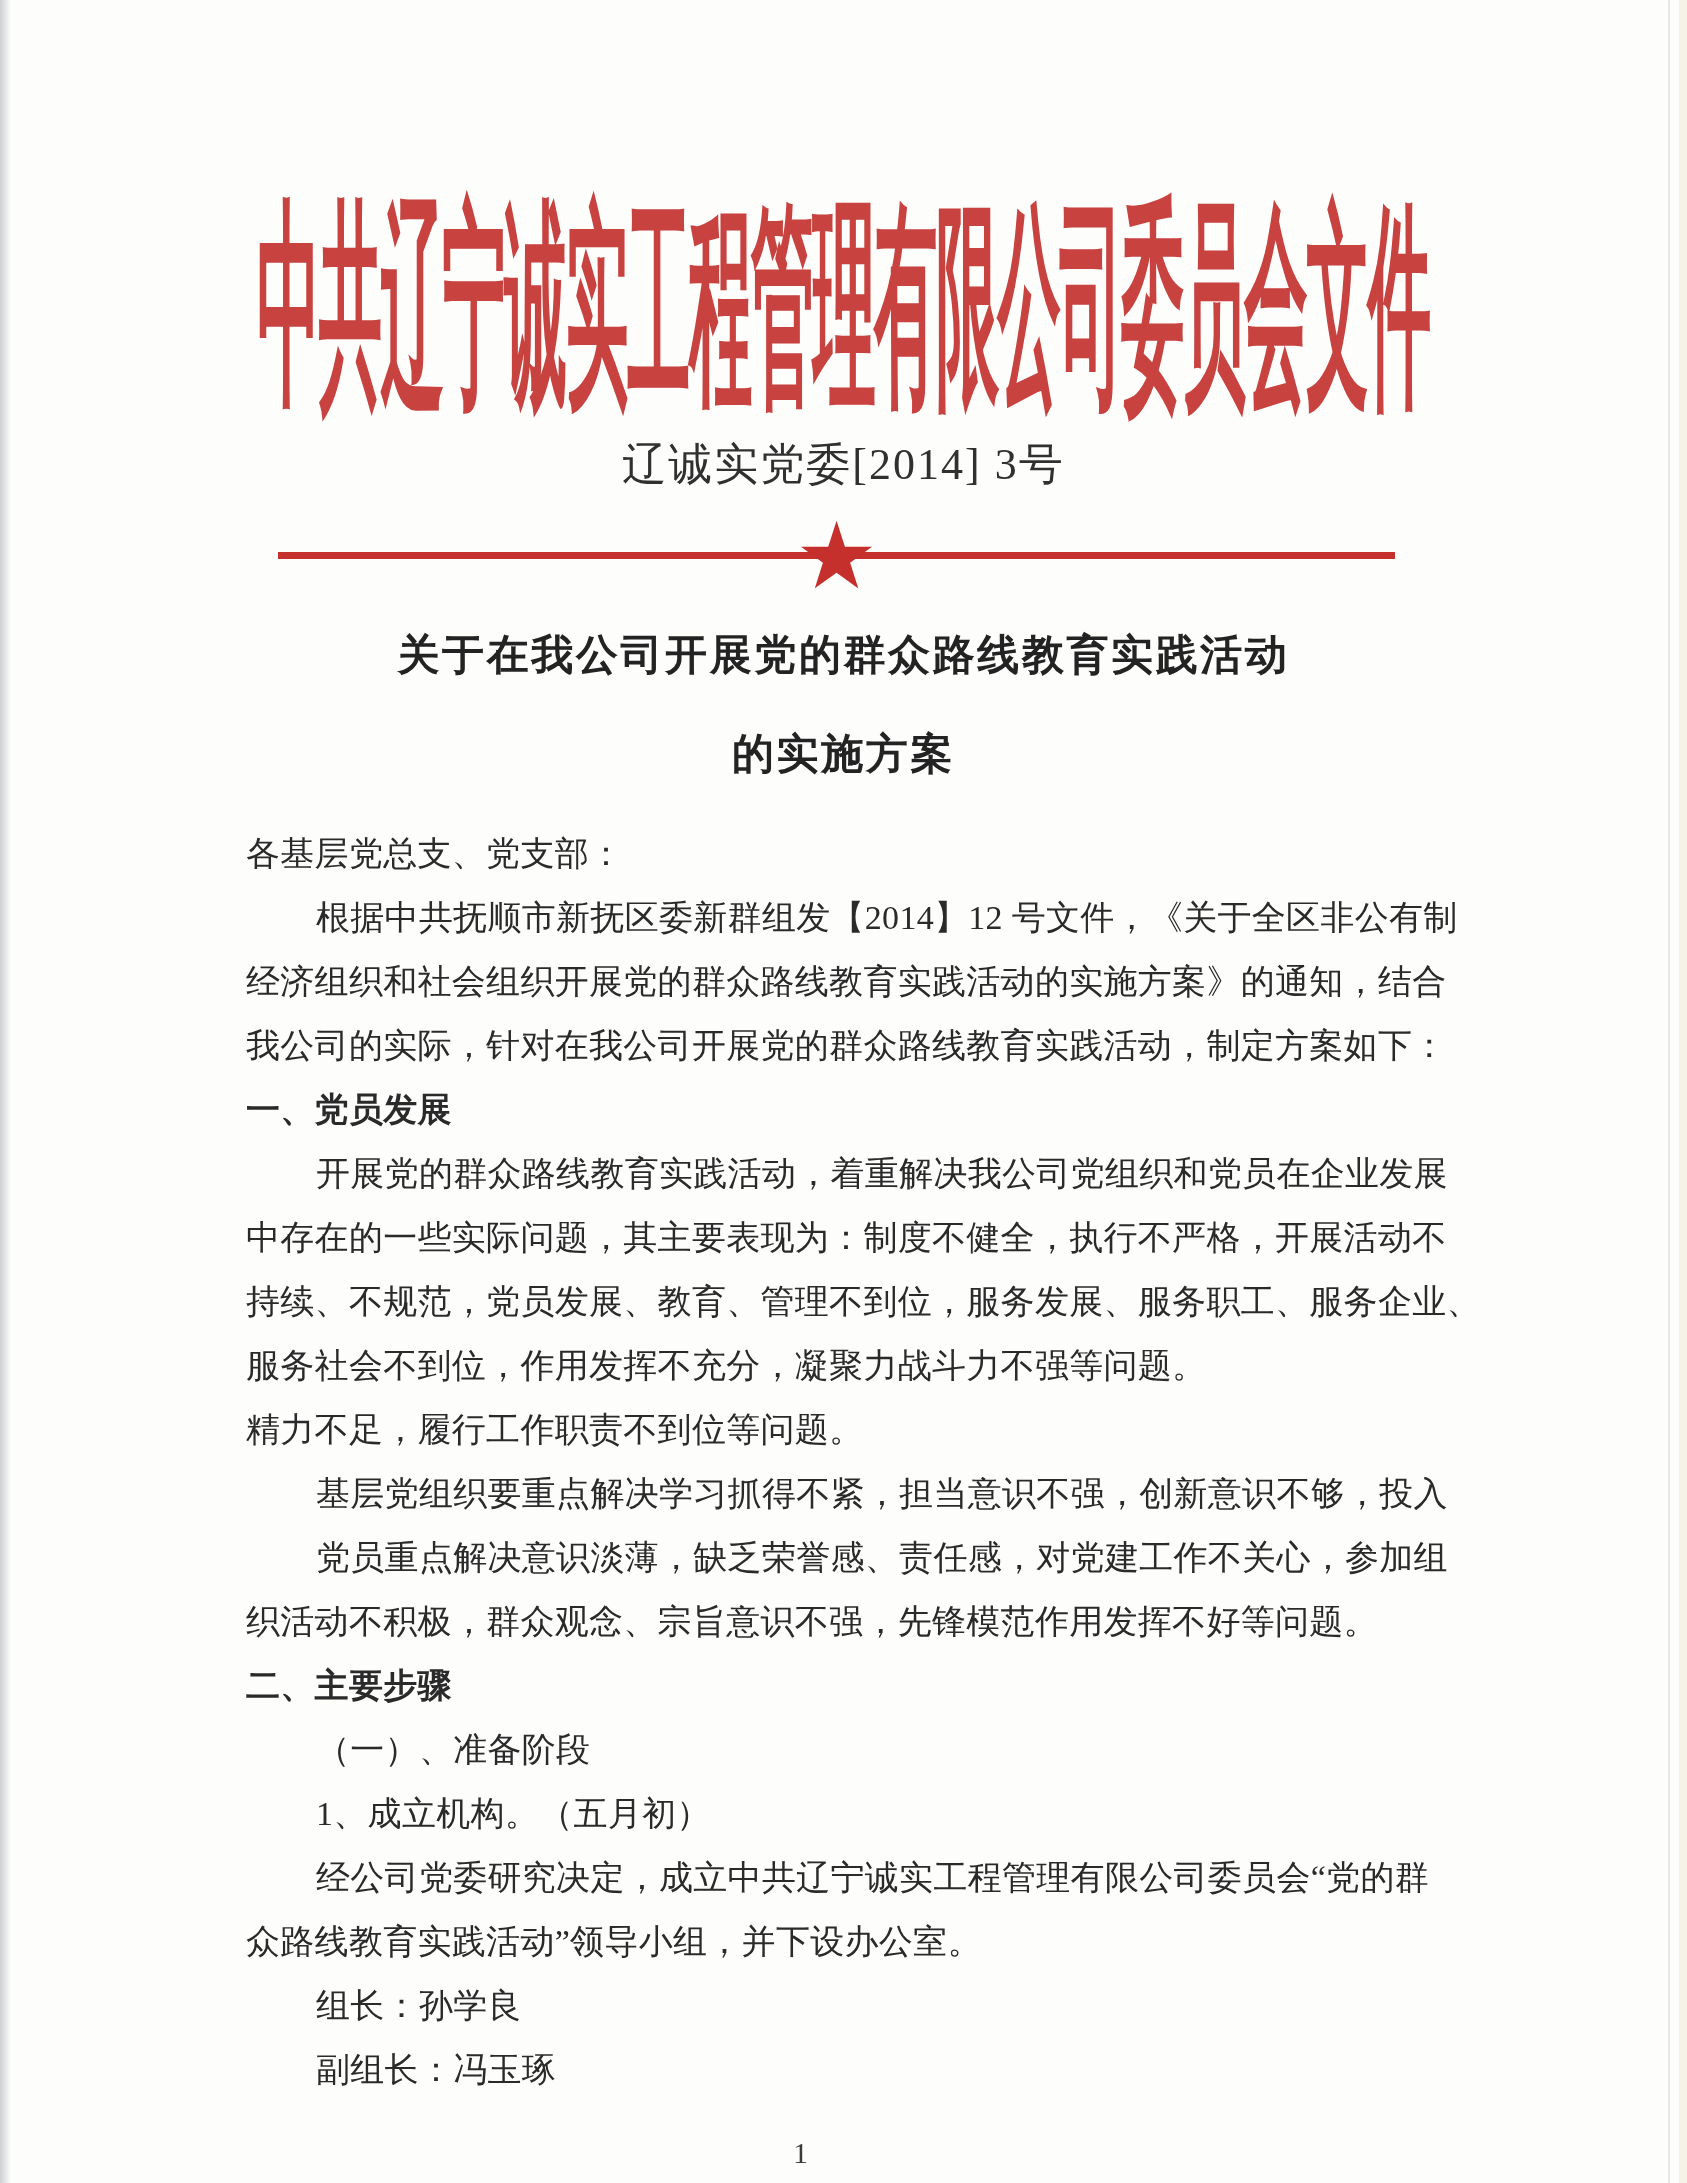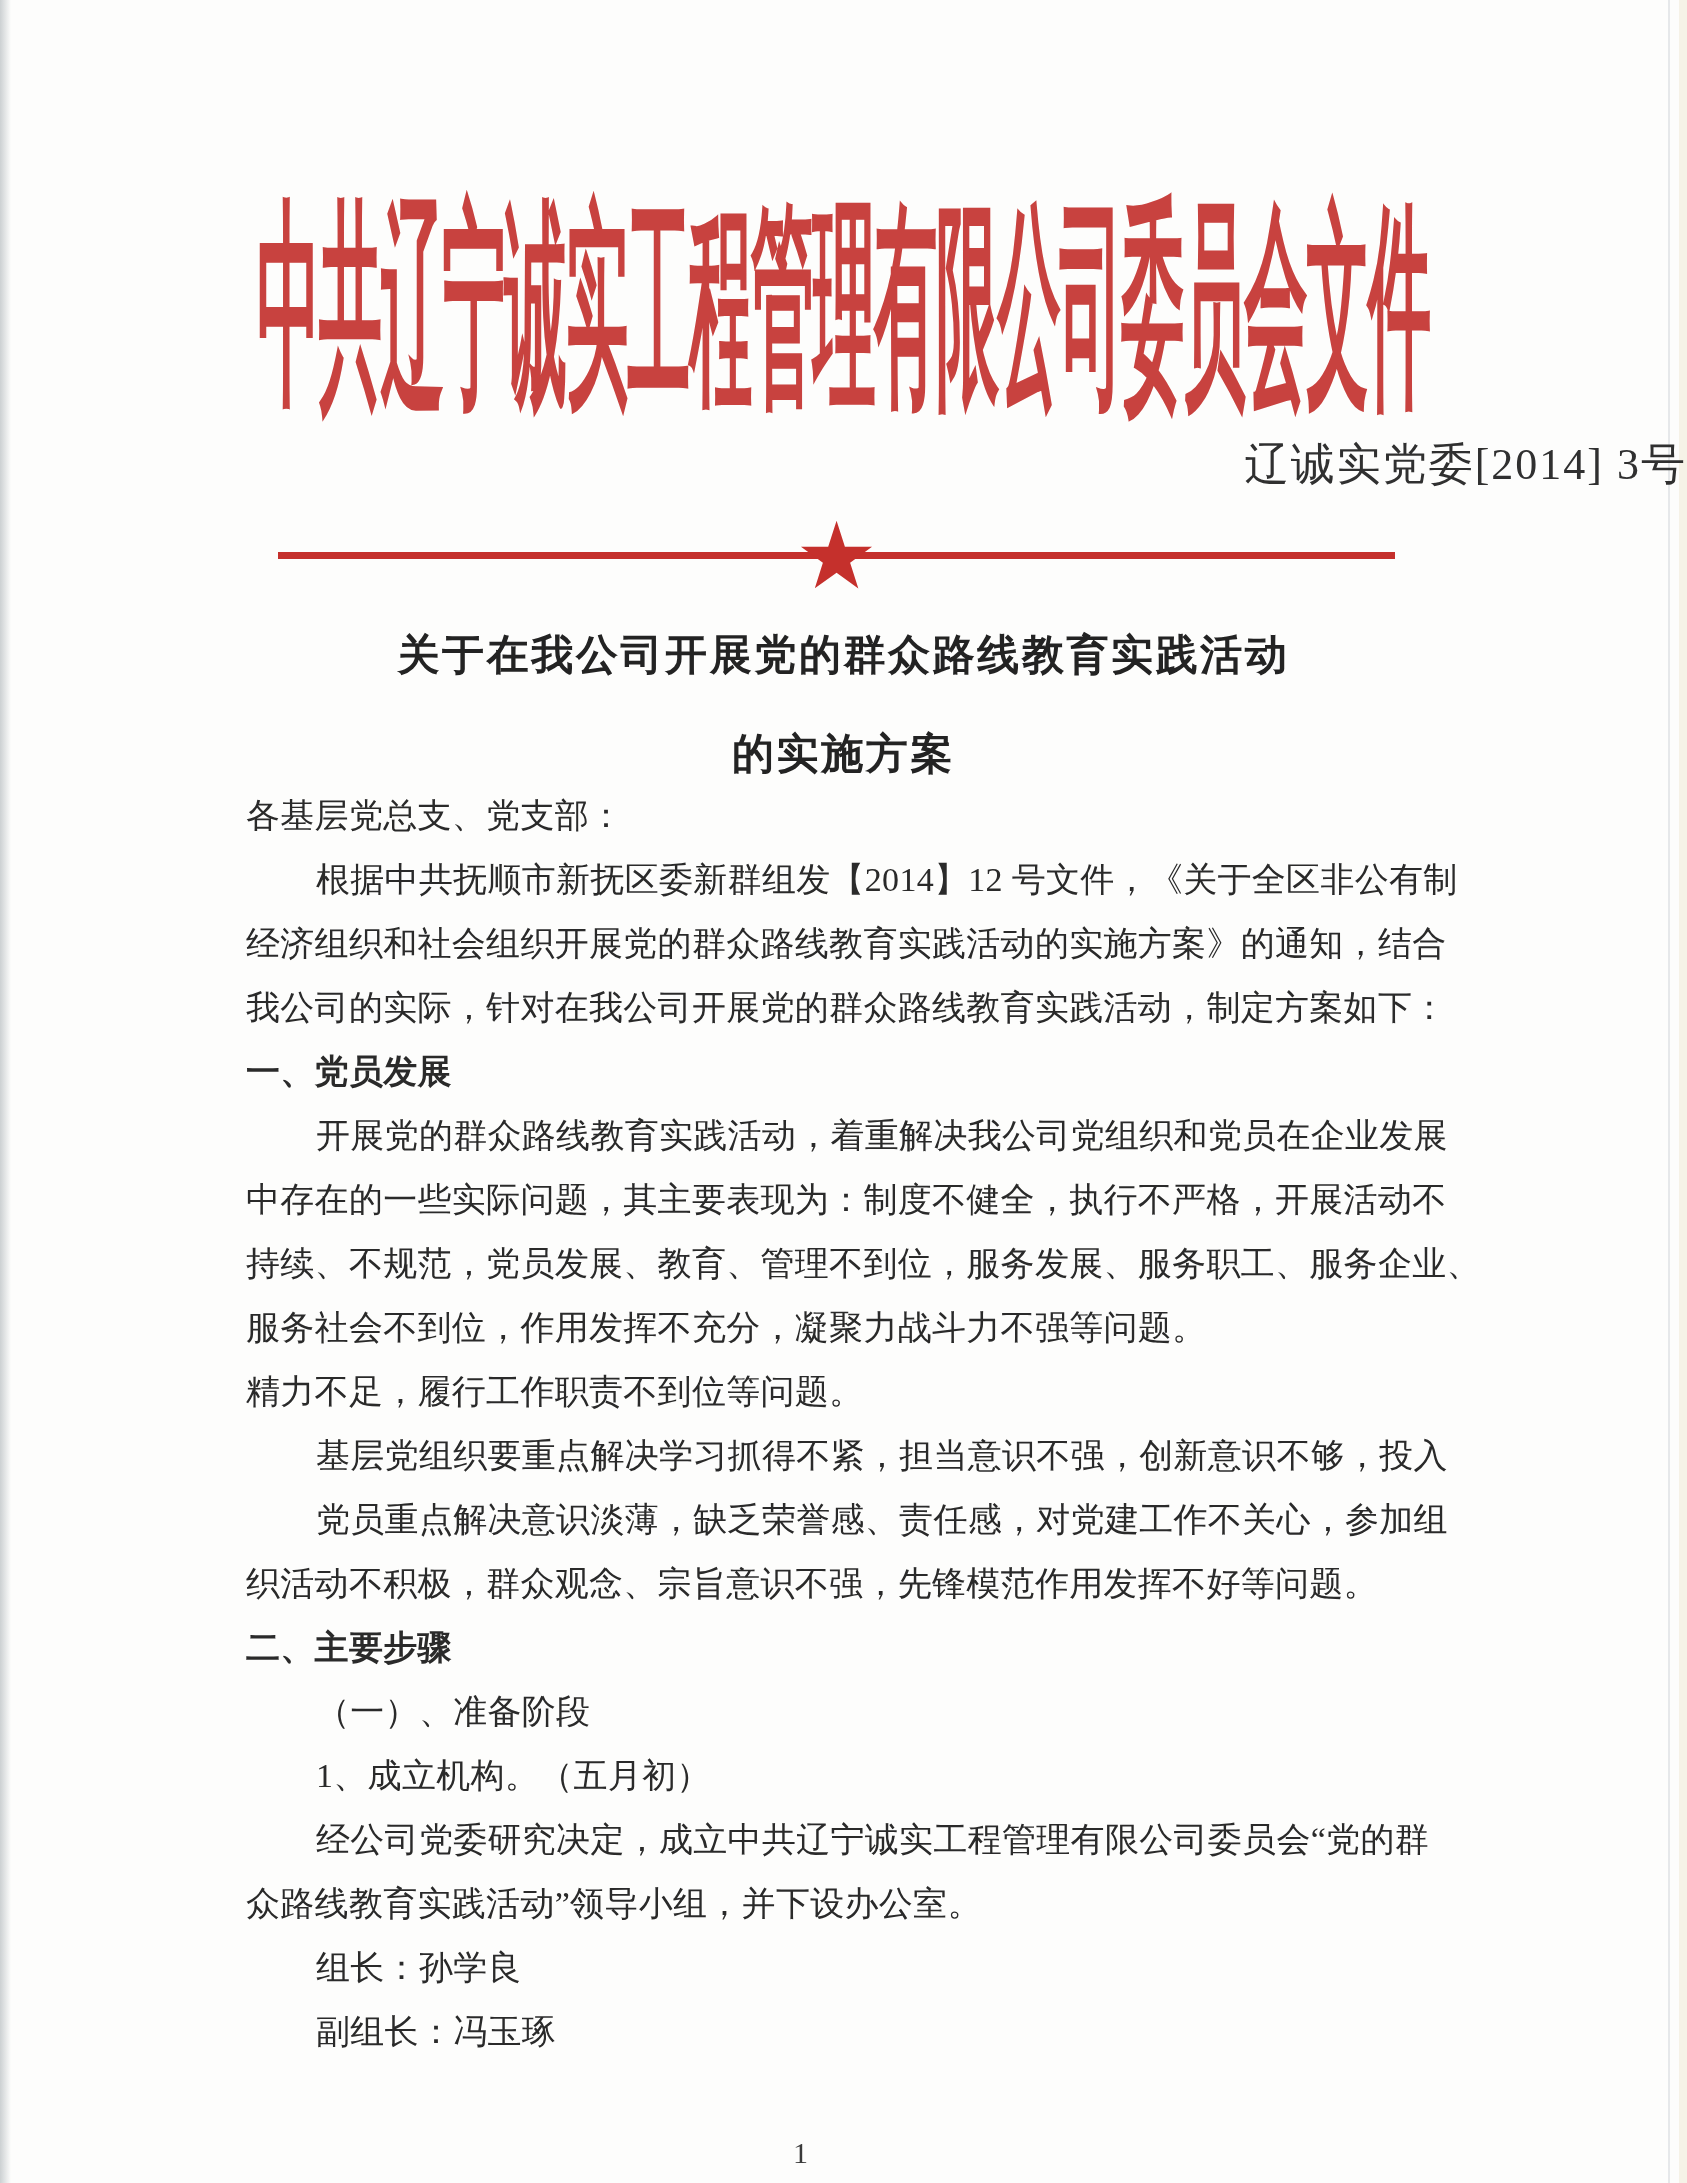--- a/index.html
+++ b/index.html
@@ -40,21 +40,21 @@
   }
   .red-head-text {
     font-size: 63px; font-weight: bold; white-space: nowrap;
     letter-spacing: -1.3px;
     color: var(--header-red);
     transform: scaleY(3.5);
     transform-origin: center center;
   }
   .doc-number {
     position: absolute; top: 435px; left: 0; width: 100%;
-    text-align: right;
+    text-align: center;
     font-size: 44px; letter-spacing: 2px;
     color: #303030;
   }
   
   .divider {
     position: absolute; top: 519px; left: 278px; width: 1117px; height: 74px;
   }
   .divider-line {
     position: absolute; top: 33px; left: 0; width: 100%; height: 7.3px;
     background: var(--divider-red);
@@ -66,21 +66,21 @@
     color: var(--divider-red);
   }
   .doc-title {
     position: absolute; left: 0; width: 100%;
     text-align: center; font-weight: bold;
     font-size: 42px; color: #232323; letter-spacing: 2.6px; font-family: Liberation Serif, serif;
   }
   .doc-title.l1 { top: 627px; }
   .doc-title.l2 { top: 726px; }
   .body-text {
-    position: absolute; top: 784px; left: 246px; width: 1182px;
+    position: absolute; top: 822px; left: 246px; width: 1182px;
     font-size: 34px; color: var(--text-black);
   }
   .body-line {
     height: 64px; line-height: 64px;
     white-space: nowrap;
     letter-spacing: 0.3px;
   }
   .body-line.indent { padding-left: 70px; }
   .body-line.bold { font-weight: bold; }
   .page-number {

